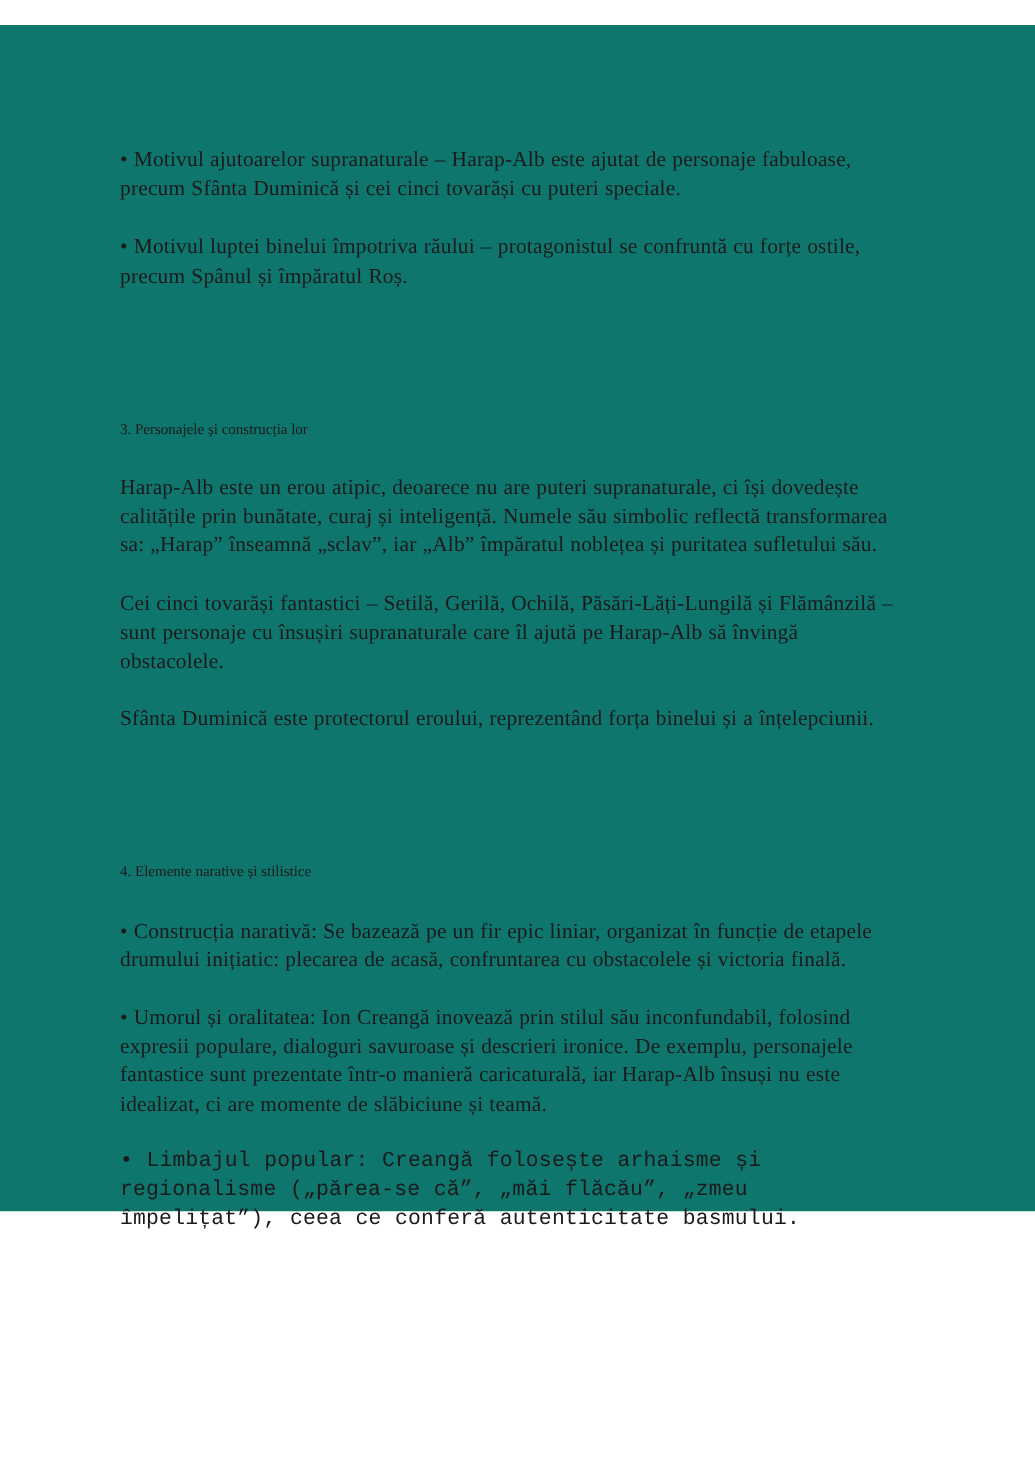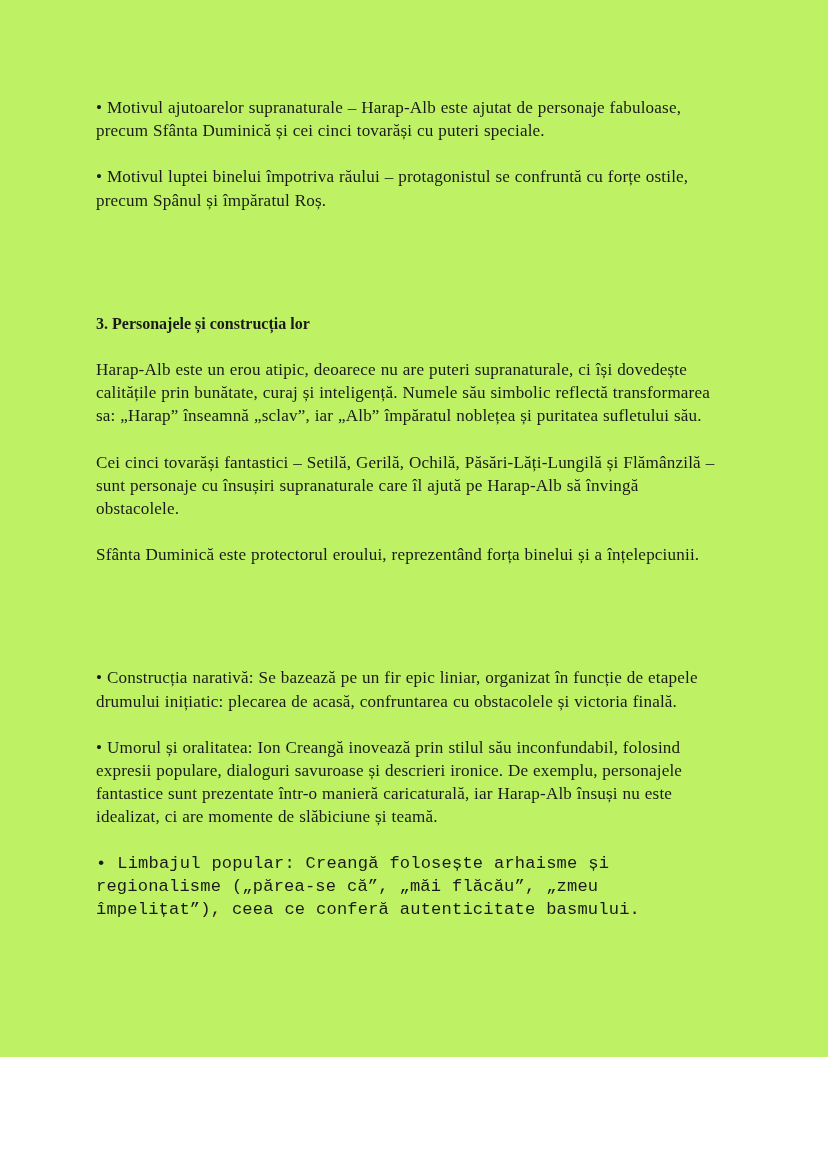--- a/index.html
+++ b/index.html
@@ -10,41 +10,42 @@
   body {
     width: 828px;
     height: 1171px;
     font-family: "Liberation Serif", "DejaVu Serif", serif;
     color: #1a1a1a;
     overflow: hidden;
   }
   .page {
     position: relative;
     width: 828px;
-    height: 1057px;
-    background: #bef264;
+    height: 949px;
+    background: #0f766e;
     box-sizing: border-box;
     padding: 96px 104px 0 96px;
+    margin-top: 20px;
   }
   .doc-body {
     width: 628px;
   }
   .para {
     font-size: 17.1px;
     line-height: 23.2px;
     text-align: left;
     margin: 0 0 23px 0;
     letter-spacing: 0.01em;
     word-spacing: 0.02em;
   }
   .heading {
-    font-size: 16px;
+    font-size: 12px;
     line-height: 23.2px;
     margin: 0 0 23px 0;
-    font-weight: bold;
+    font-weight: normal;
   }
   .section-gap {
     height: 77px;
   }
   .para:last-child {
     margin-bottom: 0;
     font-family: Liberation Mono, monospace;
   }
   .bullet-para {
     
@@ -66,20 +67,21 @@
 
     <p class="para">Harap-Alb este un erou atipic, deoarece nu are puteri supranaturale, ci își dovedește calitățile prin bunătate, curaj și inteligență. Numele său simbolic reflectă transformarea sa: „Harap” înseamnă „sclav”, iar „Alb” împăratul noblețea și puritatea sufletului său.</p>
 
 
     <p class="para">Cei cinci tovarăși fantastici – Setilă, Gerilă, Ochilă, Păsări-Lăți-Lungilă și Flămânzilă – sunt personaje cu însușiri supranaturale care îl ajută pe Harap-Alb să învingă obstacolele.</p>
 
     <p class="para">Sfânta Duminică este protectorul eroului, reprezentând forța binelui și a înțelepciunii.</p>
 
     <div class="section-gap"></div>
 
+    <p class="heading">4. Elemente narative și stilistice</p>
 
 
     <p class="para bullet-para">• Construcția narativă: Se bazează pe un fir epic liniar, organizat în funcție de etapele drumului inițiatic: plecarea de acasă, confruntarea cu obstacolele și victoria finală.</p>
 
     <p class="para bullet-para">• Umorul și oralitatea: Ion Creangă inovează prin stilul său inconfundabil, folosind expresii populare, dialoguri savuroase și descrieri ironice. De exemplu, personajele fantastice sunt prezentate într-o manieră caricaturală, iar Harap-Alb însuși nu este idealizat, ci are momente de slăbiciune și teamă.</p>
 
     <p class="para bullet-para">• Limbajul popular: Creangă folosește arhaisme și regionalisme („părea-se că”, „măi flăcău”, „zmeu împelițat”), ceea ce conferă autenticitate basmului.</p>
 
   </div>
 </div>

